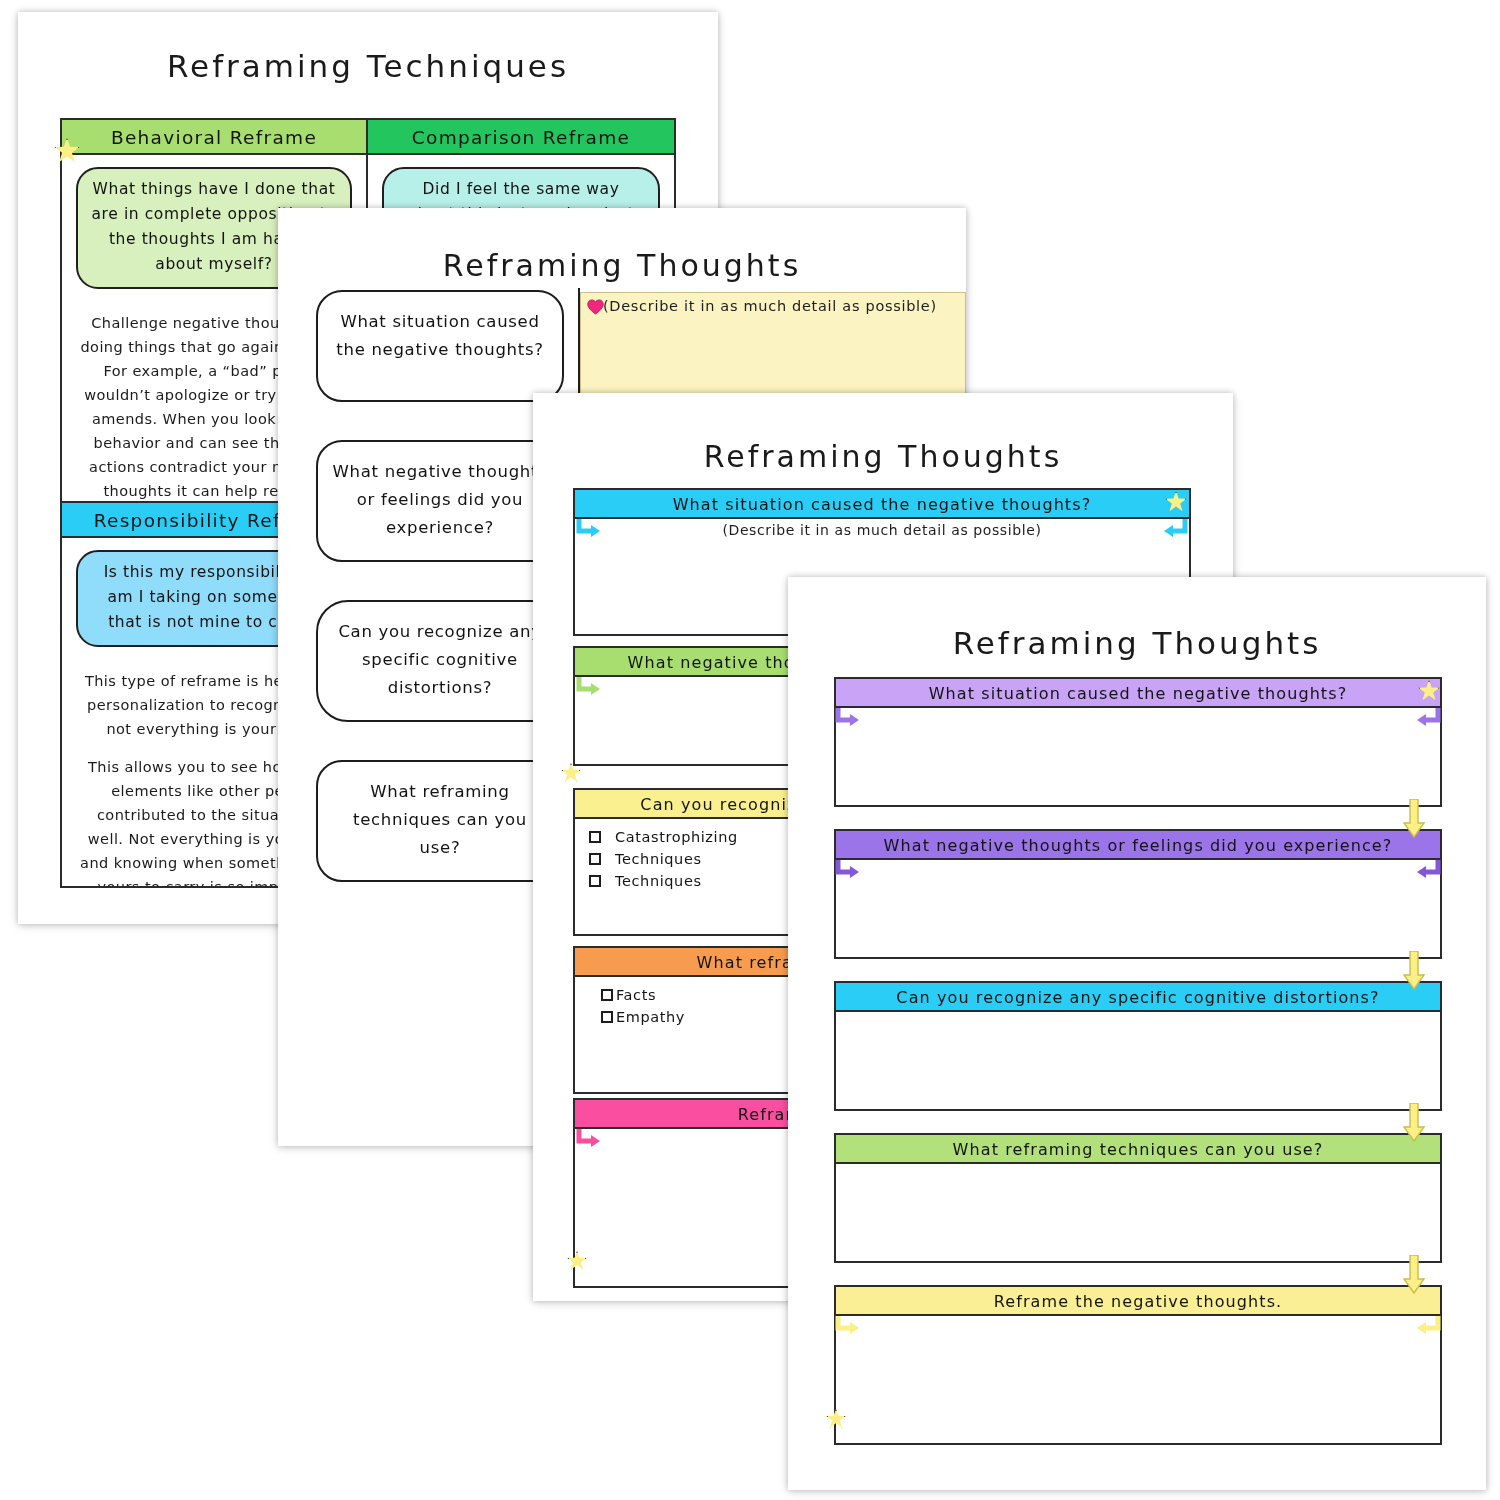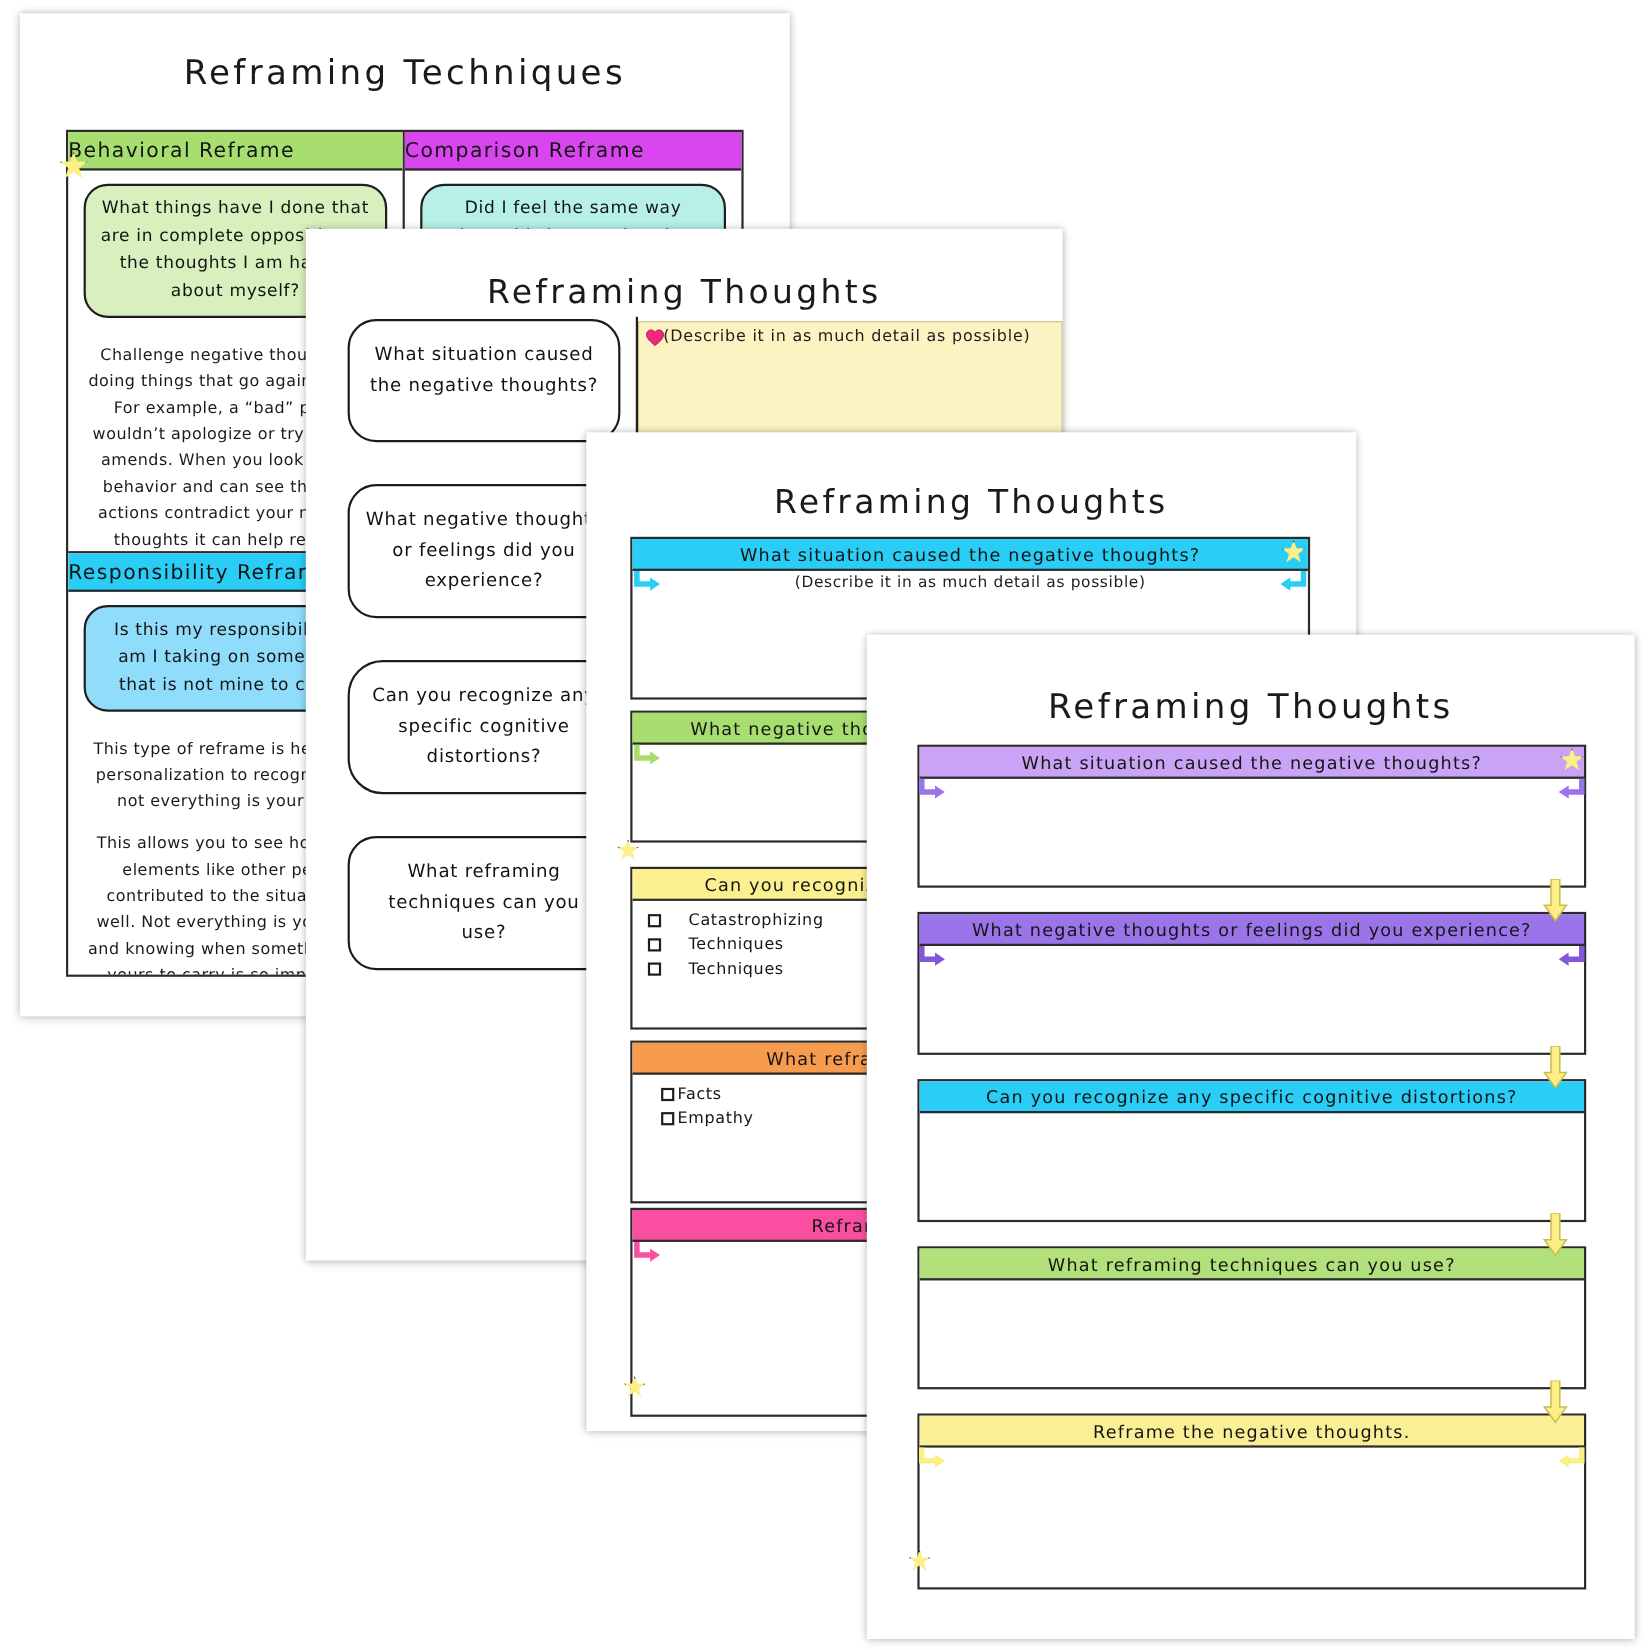--- a/index.html
+++ b/index.html
@@ -38,21 +38,21 @@
     width: 616px; height: 770px;
     border: 2.5px solid #2b2b2b;
     display: grid;
     grid-template-columns: 1fr 1fr;
     grid-template-rows: 1fr 1fr;
   }
   .s1-cell { position: relative; border-right: 2.5px solid #2b2b2b; border-bottom: 2.5px solid #2b2b2b; overflow: hidden;}
   .s1-cell.c-r { border-right: none; }
   .s1-cell.c-b { border-bottom: none; }
   .s1-hd {
-    height: 35px; line-height: 35px; 
+    height: 35px; line-height: 35px; text-align: center;
     font-size: 18.5px; letter-spacing: 1.3px;
     border-bottom: 2.5px solid #2b2b2b;
     color: #141414;
   }
   .s1-bubble {
     position: relative;
     margin: 12px 14px 0 14px;
     border: 2.5px solid #1f1f1f;
     border-radius: 22px;
     padding: 8px 12px 10px 12px;
@@ -126,21 +126,21 @@
   }
   .band-sub { text-align:center; font-size:14px; letter-spacing:0.6px; color:#1d1d1d; padding-top:3px;}
   .arrow-c { position: absolute; font-size: 26px; line-height: 1; z-index: 12; }
   .dn-arrow { position: absolute; width: 24px; z-index: 13; }
 
   
   #sheet3 .s3-title { font-size: 30px; margin-top: 46px; letter-spacing: 3px; }
   .chk-row { display: flex; }
   .chk-col { width: 50%; padding-left: 14px; padding-top: 7px; }
   .chk {
-    display: flex; align-items: center; gap: 25px;
+    display: flex; align-items: center; gap: 14px;
     font-size: 14.5px; letter-spacing: 0.6px; line-height: 22px; color: #151515;
   }
   .chk .bx { width: 12px; height: 12px; border: 2px solid #1d1d1d; flex: 0 0 auto; }
 
   
   #sheet4 .s4-title { font-size: 31px; margin-top: 48px; letter-spacing: 3px; }
 </style>
 </head>
 <body>
 
@@ -155,21 +155,21 @@
 
       <div class="s1-cell">
         <div class="s1-hd" style="background:#a8de6f">Behavioral Reframe</div>
         <div class="s1-bubble" style="background:#d7f0bd; --bubfill:#d7f0bd">What things have I done that are in complete opposition to the thoughts I am having about myself?</div>
         <div class="s1-body">
           <p>Challenge negative thoughts by doing things that go against them. For example, a “bad” person wouldn’t apologize or try to make amends. When you look at your behavior and can see that your actions contradict your negative thoughts it can help reshape those distortions.</p>
         </div>
       </div>
 
       <div class="s1-cell c-r">
-        <div class="s1-hd" style="background:#d946ef">Comparison Reframe</div>
+        <div class="s1-hd" style="background:#22c55e">Comparison Reframe</div>
         <div class="s1-bubble" style="background:#b7f0e8; --bubfill:#b7f0e8">Did I feel the same way about this last week or last month? Is it always true?</div>
         <div class="s1-body">
           <p>Compare how you feel now with how you felt at other times. Noticing that the feeling changes helps you see the thought as temporary rather than a permanent fact.</p>
         </div>
       </div>
 
       <div class="s1-cell c-b">
         <div class="s1-hd" style="background:#29cdf5">Responsibility Reframe</div>
         <div class="s1-bubble" style="background:#8fdcfb; --bubfill:#8fdcfb">Is this my responsibility or am I taking on something that is not mine to carry?</div>
         <div class="s1-body">

